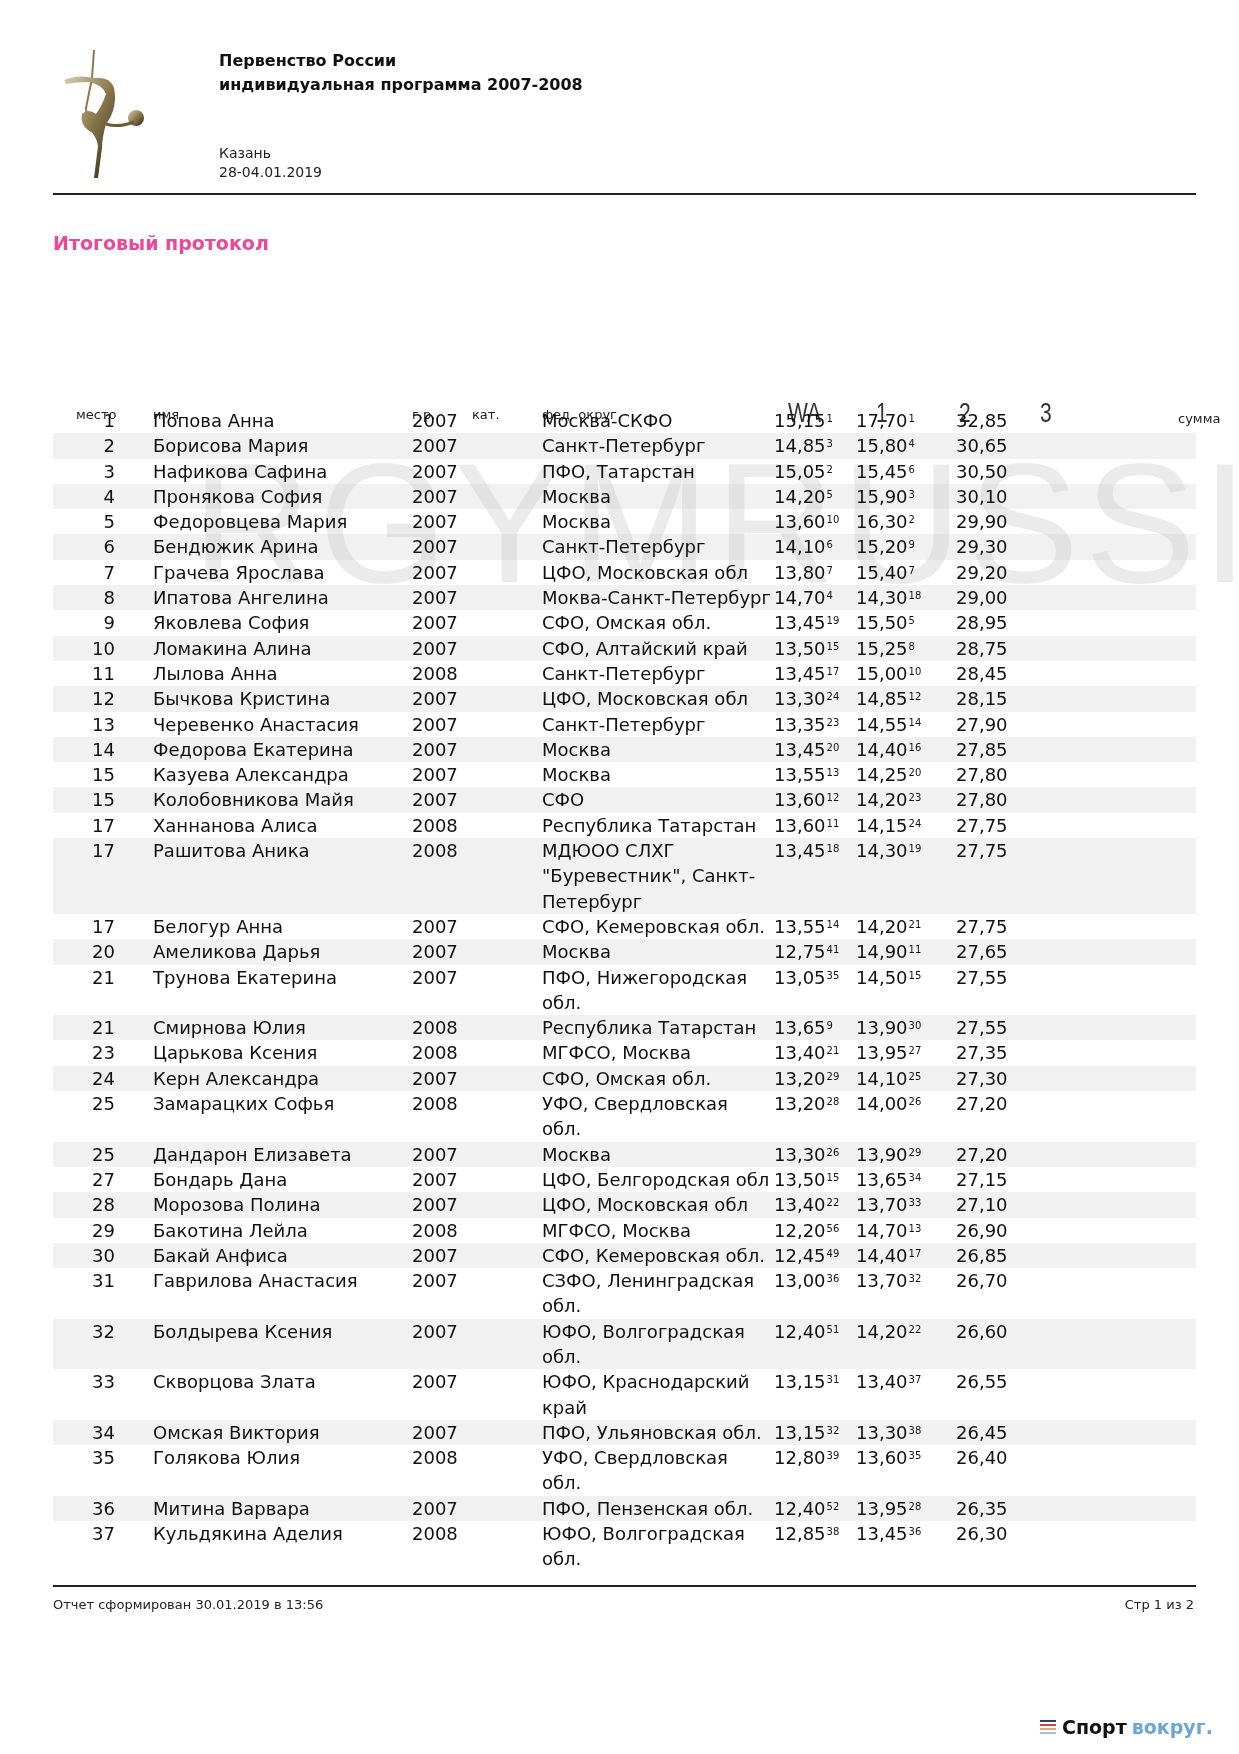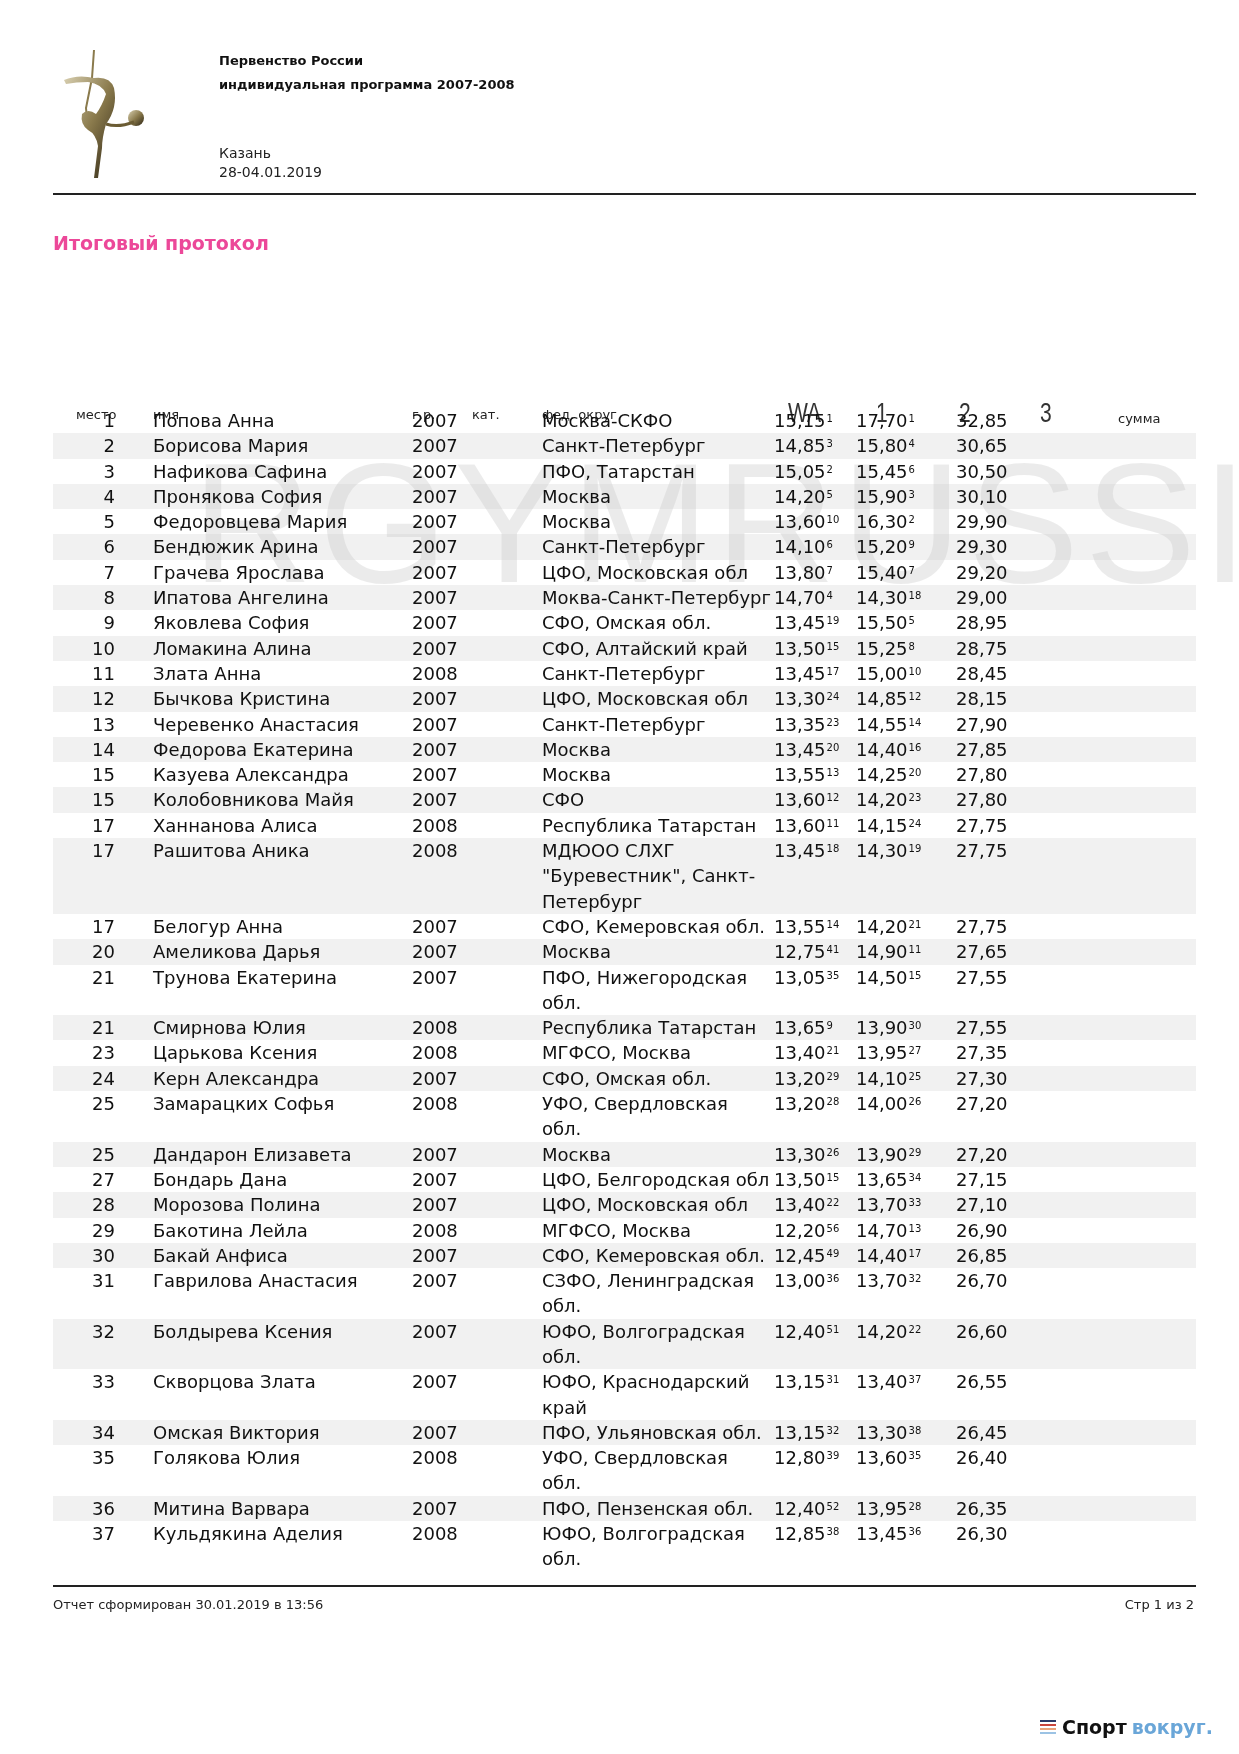--- a/index.html
+++ b/index.html
@@ -1,21 +1,21 @@
 <!DOCTYPE html>
 <html><head>
 <meta charset="utf-8">
 <style>
   html, body { margin: 0; padding: 0; background: #ffffff; }
   body {
     width: 1239px; height: 1754px; position: relative; overflow: hidden;
     font-family: "DejaVu Sans", sans-serif; color: #111;
   }
   .logo { position: absolute; left: 58px; top: 48px; width: 90px; height: 132px; }
-  .hdr-title { position: absolute; left: 219px; top: 49px; font-weight: bold; font-size: 13px; line-height: 24px; color: #111; }
+  .hdr-title { position: absolute; left: 219px; top: 49px; font-weight: bold; font-size: 16px; line-height: 24px; color: #111; }
   .hdr-city { position: absolute; left: 219px; top: 144px; font-size: 14px; line-height: 19px; color: #222; }
   .rule { position: absolute; left: 53px; width: 1143px; height: 2px; background: #222; }
   .rule.top { top: 193px; }
   .rule.bottom { top: 1585px; }
   .doc-title { position: absolute; left: 53px; top: 232px; font-size: 19px; font-weight: bold; color: #ec4899; }
 
   .watermark {
     position: absolute; left: 180px; top: 438px; font-size: 170px; letter-spacing: 6px;
     color: rgba(0,0,0,0.08); font-family: "Liberation Sans", sans-serif; white-space: nowrap;
     pointer-events: none; z-index: 0; transform: scaleX(0.98); line-height: 1;
@@ -26,21 +26,21 @@
   .th-place { left: 23px; top: 9px; }
   .th-name { left: 100px; top: 9px; }
   .th-year { left: 359px; top: 9px; }
   .th-cat { left: 419px; top: 9px; }
   .th-region { left: 489px; top: 9px; }
   .th-big { font-family: "Liberation Sans", sans-serif; font-size: 27px; color: #333; top: 0; transform: scaleX(0.78); transform-origin: left; }
   .th-wa { left: 735px; }
   .th-1 { left: 823px; }
   .th-2 { left: 906px; }
   .th-3 { left: 987px; }
-  .th-sum { left: 1065px; top: 13px; }
+  .th-sum { left: 1125px; top: 13px; }
 
   .tbody { position: absolute; left: 53px; top: 408px; width: 1143px; z-index: 1; }
   .row { position: relative; display: flex; font-size: 18px; line-height: 25.3px; }
   .row.alt { background: rgba(200,200,200,0.25); }
   .c-place { width: 62px; text-align: right; flex: none; }
   .c-name { width: 259px; padding-left: 38px; flex: none; white-space: nowrap; }
   .c-year { width: 130px; flex: none; }
   .c-region { width: 230px; flex: none; white-space: normal; }
   .c-wa { width: 82px; flex: none; padding-left: 2px; white-space: nowrap; }
   .c-one { width: 100px; flex: none; white-space: nowrap; }
@@ -188,21 +188,21 @@
       <div class="c-place">10</div>
       <div class="c-name">Ломакина Алина</div>
       <div class="c-year">2007</div>
       <div class="c-region">СФО, Алтайский край</div>
       <div class="c-wa"><span>13,50</span><sup>15</sup></div>
       <div class="c-one"><span>15,25</span><sup>8</sup></div>
       <div class="c-sum">28,75</div>
     </div>
     <div class="row">
       <div class="c-place">11</div>
-      <div class="c-name">Злата Анна</div>
+      <div class="c-name">Лылова Анна</div>
       <div class="c-year">2008</div>
       <div class="c-region">Санкт-Петербург</div>
       <div class="c-wa"><span>13,45</span><sup>17</sup></div>
       <div class="c-one"><span>15,00</span><sup>10</sup></div>
       <div class="c-sum">28,45</div>
     </div>
     <div class="row alt">
       <div class="c-place">12</div>
       <div class="c-name">Бычкова Кристина</div>
       <div class="c-year">2007</div>

